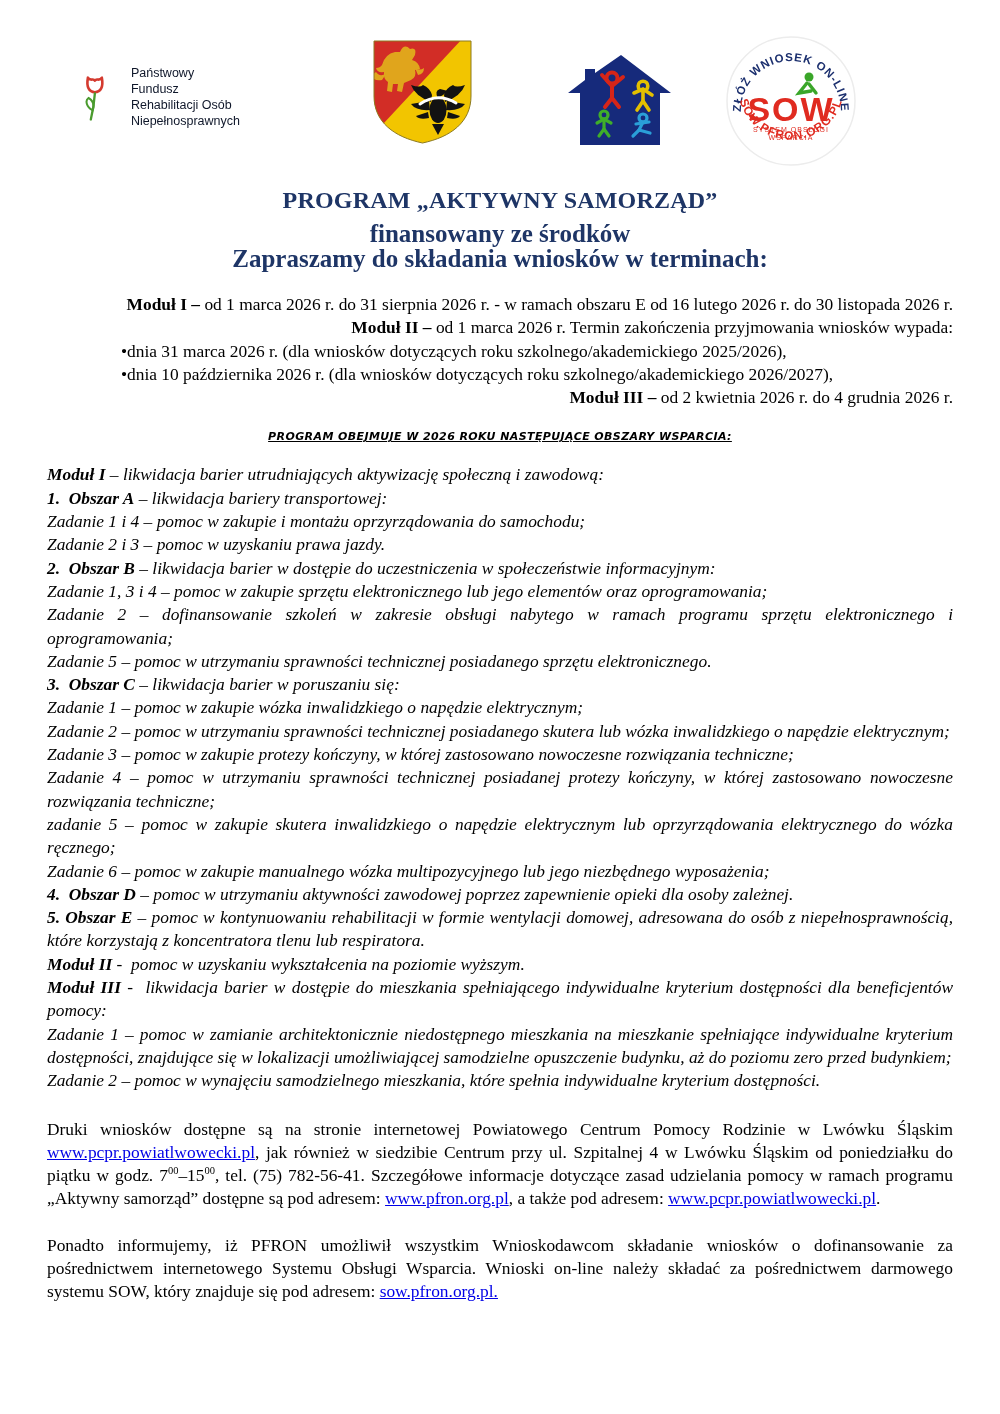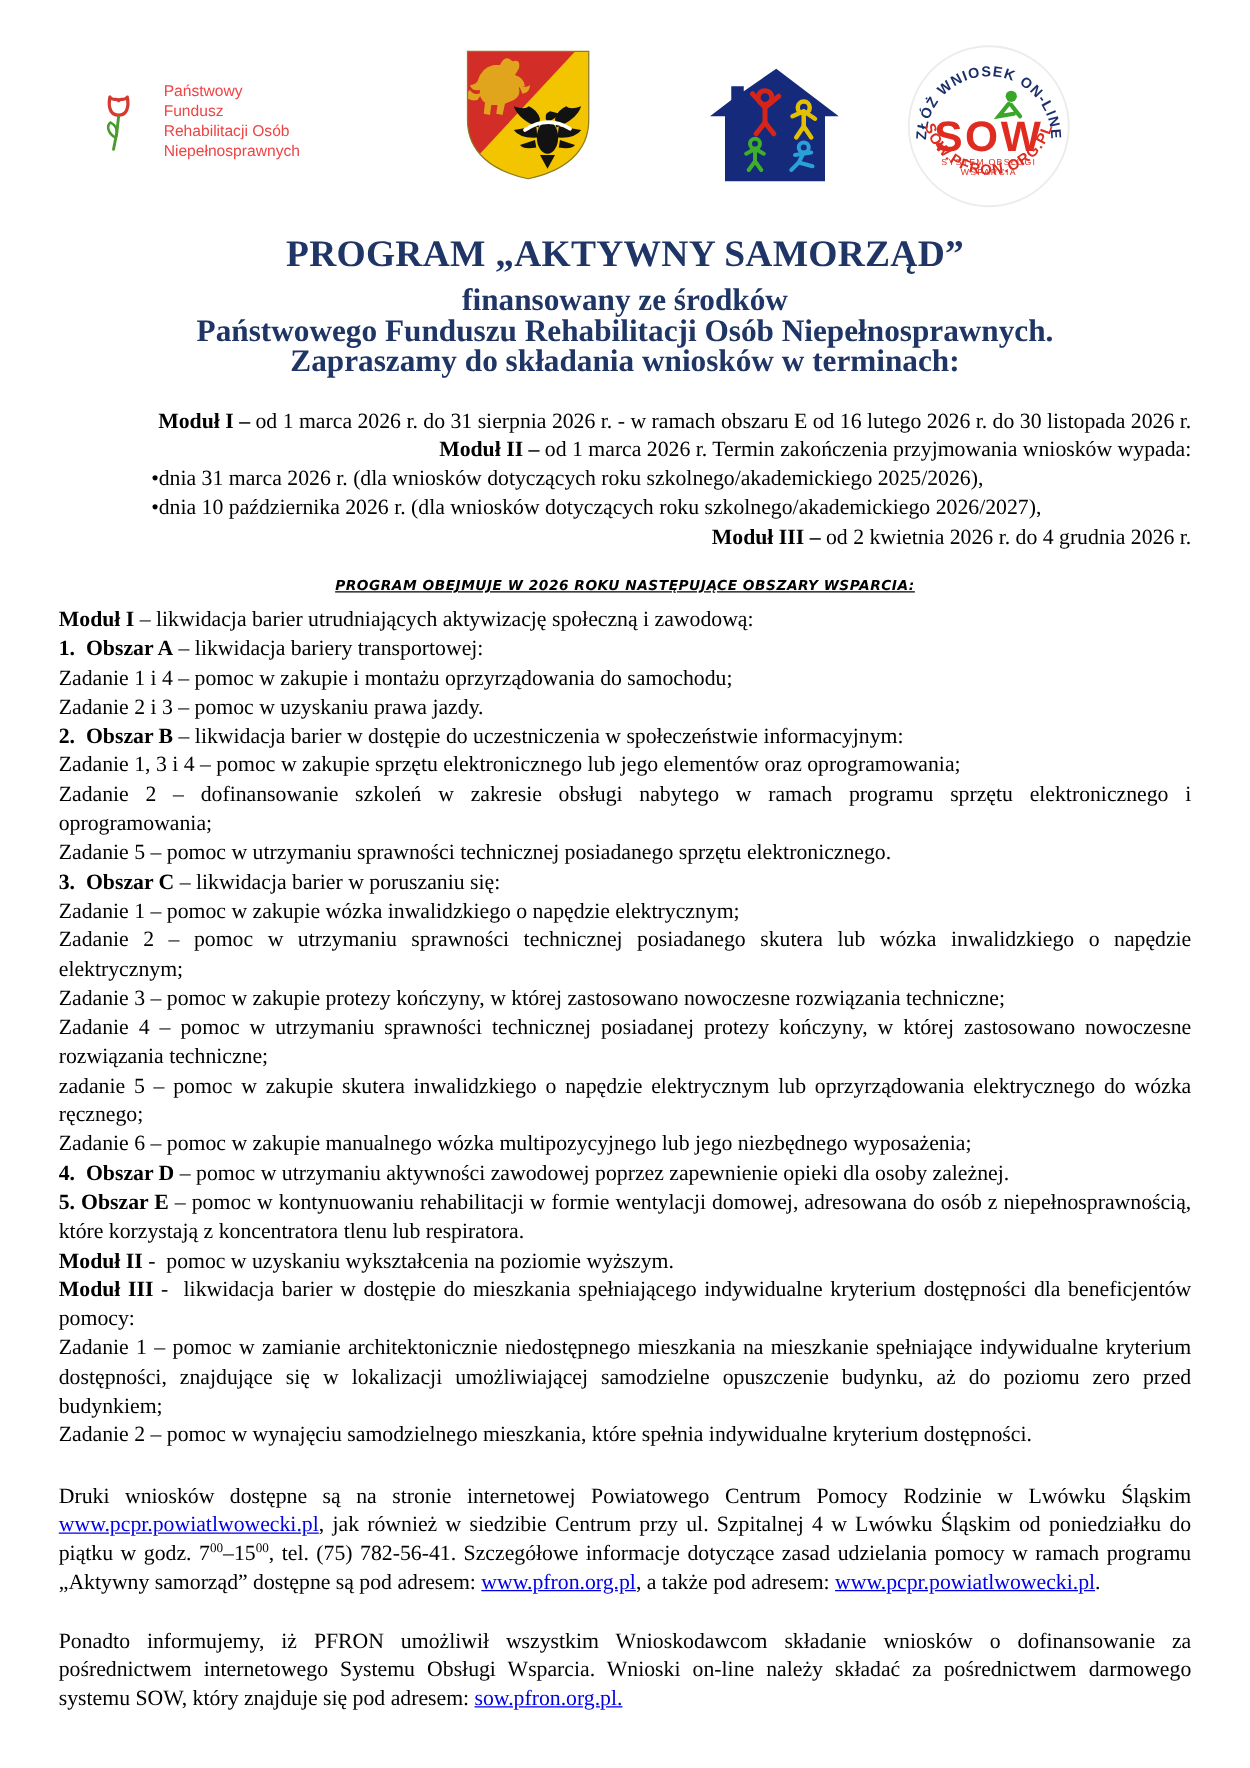--- a/index.html
+++ b/index.html
@@ -3,41 +3,41 @@
 <meta charset="utf-8">
 <style>
   html,body { margin:0; padding:0; background:#fff; }
   .page {
     position:relative; width:1000px; height:1414px; background:#fff;
     font-family:"Liberation Serif", serif; color:#000; overflow:hidden;
   }
   
   .logos { display:flex; align-items:flex-start; padding:35px 0 0 85px; height:132px; box-sizing:content-box; }
   .logo-pfron { width:155px; margin-top:22px; display:flex; align-items:flex-start; }
-  .pfron-text { font-family:"Liberation Sans", sans-serif; font-size:12.5px; line-height:16px; color:#ef4444; margin-left:25px; margin-top:8px; }
+  .pfron-text { font-family:"Liberation Sans", sans-serif; font-size:12.5px; line-height:16px; color:#0f172a; margin-left:25px; margin-top:8px; }
   .logo-arms  { width:105px; margin-left:130px; margin-top:3px; }
   .logo-house { width:108px; margin-left:90px; margin-top:18px; }
   .logo-sow   { width:132px; margin-left:52px; margin-top:0; }
   .sowfont { font-family:"Liberation Sans", sans-serif; }
   
   .title-block { text-align:center; color:#1e3566; margin-top:20px; }
-  .title-main { font-size:30px; font-weight:bold; margin:0 0 8px 0; letter-spacing:0.2px; }
+  .title-main { font-size:24px; font-weight:bold; margin:0 0 8px 0; letter-spacing:0.2px; }
   .title-sub  { font-size:25px; font-weight:bold; line-height:24.5px; margin:0; }
   
   .bodytext { padding:0 47px; font-size:17.4px; line-height:23.3px; }
   .terms { margin-top:22px;text-align:right; }
   .tline { margin:0; }
   .bullet-line { display:flex; padding-left:56px; }
   .dot { width:24px; flex:0 0 24px; }
   .heading {
     margin-top:21px; text-align:center; color:#000;
     font-family:"DejaVu Sans", sans-serif; font-weight:bold; font-style:italic;
     font-size:11px; letter-spacing:0.4px; text-decoration:underline;
   }
-  .areas { margin-top:9px; }
+  .areas { margin-top:20px;font-style:italic; }
   .jl { margin:0; text-align:justify; }
   .para { margin:25px 0 0 0; text-align:justify; }
   .para2 { margin:23px 0 12px 0; text-align:justify; }
   .lnk { color:#0000e6; text-decoration:underline; cursor:pointer; }
   sup { font-size:10.5px; line-height:0; vertical-align:super; }
   b { font-weight:bold; }
 </style>
 </head>
 <body>
 
@@ -142,21 +142,20 @@
       <text x="66" y="105" font-size="7" fill="#e02b20" letter-spacing="1" text-anchor="middle">WSPARCIA</text>
       <text font-size="12" font-weight="bold" fill="#e02b20" letter-spacing="1">
         <textPath href="#arcBottom" startOffset="50%" text-anchor="middle">SOW.PFRON.ORG.PL</textPath>
       </text>
     </svg>
   </div>
 
   <div class="title-block">
     <h1 class="title-main">PROGRAM „AKTYWNY SAMORZĄD”</h1>
     <p class="title-sub">finansowany ze środków</p>
-    <p class="title-sub">Państwowego Funduszu Rehabilitacji Osób Niepełnosprawnych.</p>
     <p class="title-sub">Zapraszamy do składania wniosków w terminach:</p>
   </div>
 
   <div class="bodytext terms">
     <p class="tline"><b>Moduł I – </b><span>od 1 marca 2026 r. do 31 sierpnia 2026 r. - w ramach obszaru E od 16 lutego 2026 r. do 30 listopada 2026 r.</span></p>
     <p class="tline"><b>Moduł II – </b><span>od 1 marca 2026 r. Termin zakończenia przyjmowania wniosków wypada:</span></p>
     <p class="tline bullet-line">
         <span class="dot">•</span>
         <span>dnia 31 marca 2026 r. (dla wniosków dotyczących roku szkolnego/akademickiego 2025/2026),</span>
       </p>

